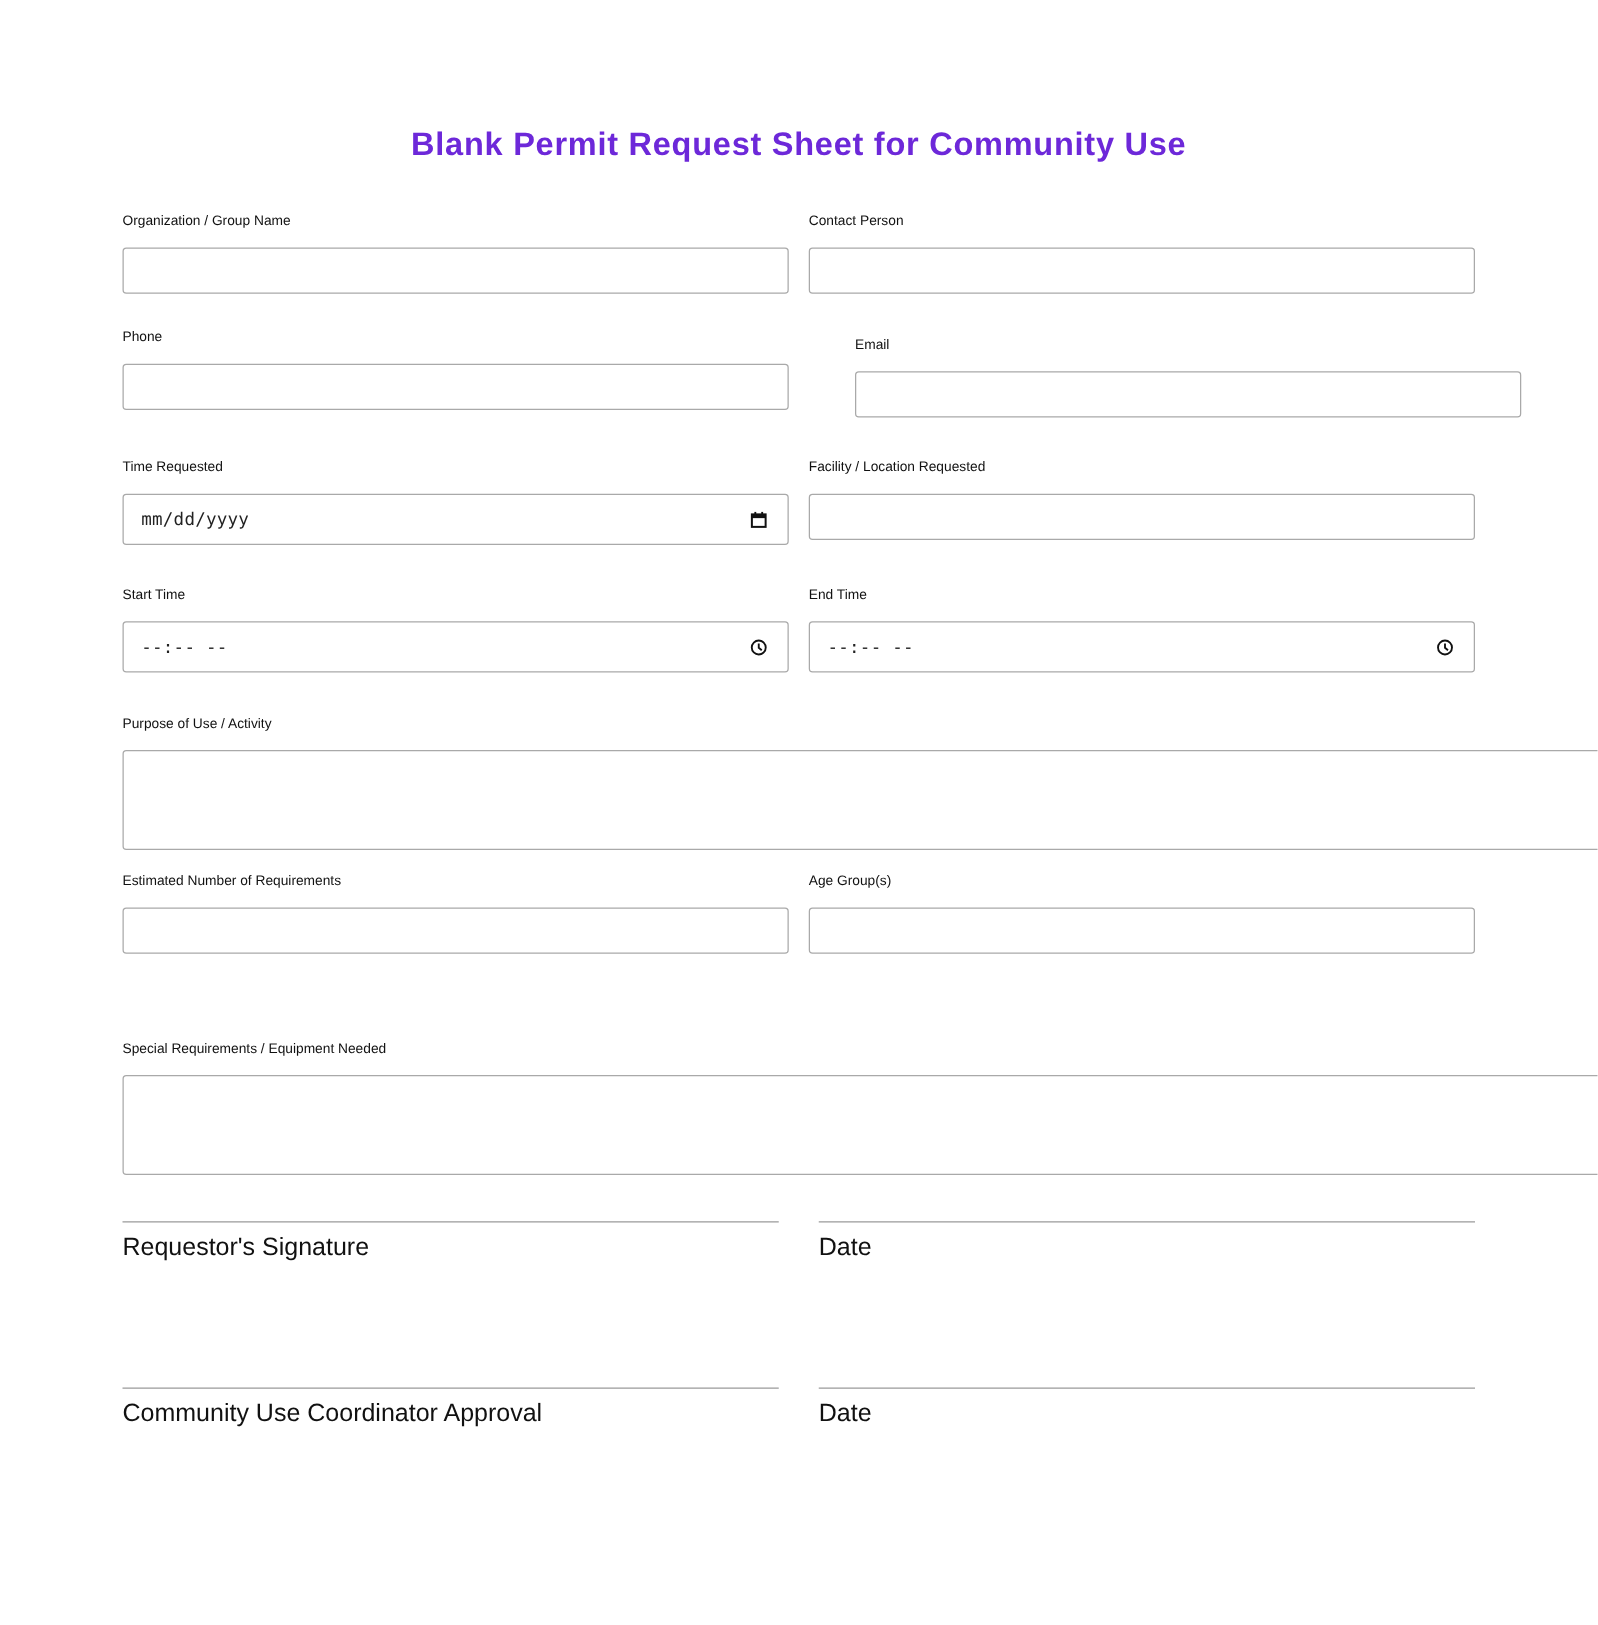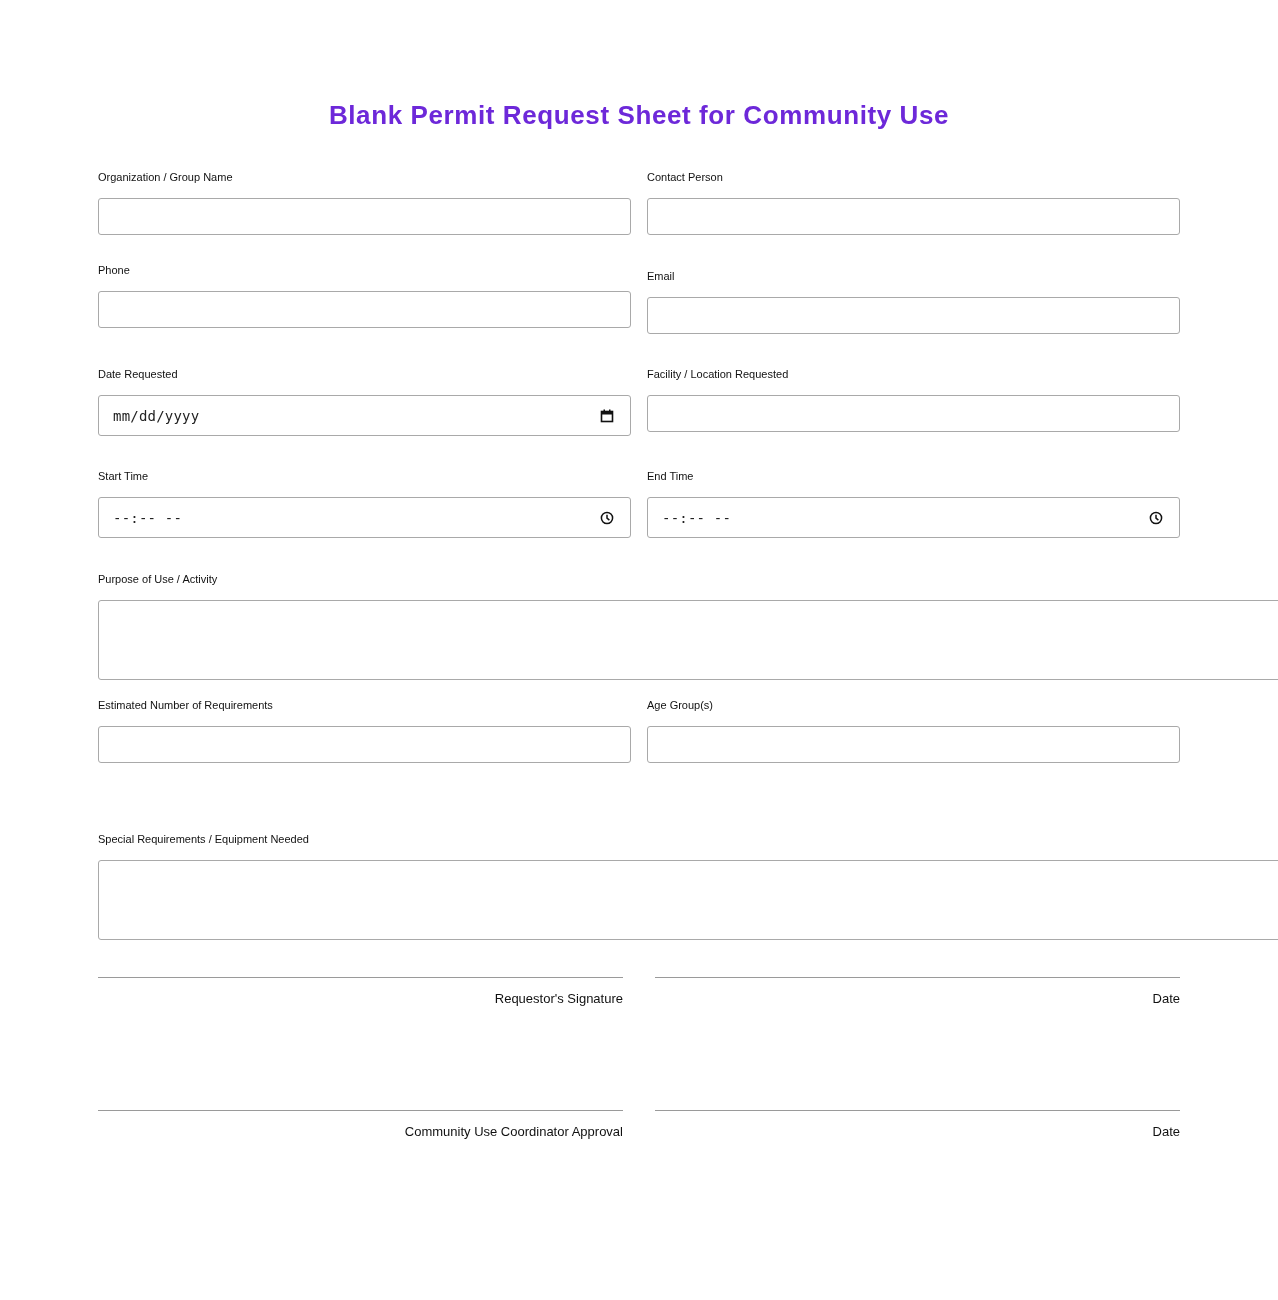--- a/index.html
+++ b/index.html
@@ -85,24 +85,23 @@
     .sig.right { left: 557px; }
     .sig.left { left: 0; }
     .sig-line {
       height: 0;
       border-top: 1px solid #9a9a9a;
       width: 100%;
     }
     .sig-label {
       display: block;
       margin-top: 12px;
-      font-size: 13px;
+      font-size: 20px;
       line-height: 17px;
       color: #111111;
-      text-align: right;
     }
   </style>
 </head>
 <body>
 
 <div class="page">
 
   <h1 class="title">Blank Permit Request Sheet for Community Use</h1>
 
   <div class="field left" style="top:167px;">
@@ -111,27 +110,27 @@
   </div>
   <div class="field right" style="top:167px;">
     <label class="label">Contact Person</label>
     <input class="input" type="text" value="" style="">
   </div>
 
   <div class="field left" style="top:260px;">
     <label class="label">Phone</label>
     <input class="input" type="text" value="" style="">
   </div>
-  <div class="field right" style="top:266px;">
+  <div class="field right" style="top:266px;margin-left:37px;">
     <label class="label">Email</label>
     <input class="input" type="text" value="" style="">
   </div>
 
   <div class="field left" style="top:364px;">
-    <label class="label">Date Requested</label>
+    <label class="label">Time Requested</label>
     <div class="input tall">
       <span class="pseudo">mm/dd/yyyy</span>
       <svg class="trail-icon" viewBox="0 0 14 14">
         <rect x="1.5" y="2.5" width="11" height="10" fill="none" stroke="#111" stroke-width="1.6"></rect>
         <rect x="1.5" y="2.5" width="11" height="3" fill="#111"></rect>
         <rect x="3.5" y="0.5" width="1.5" height="2.5" fill="#111"></rect>
         <rect x="9" y="0.5" width="1.5" height="2.5" fill="#111"></rect>
       </svg>
     </div>
   </div>

